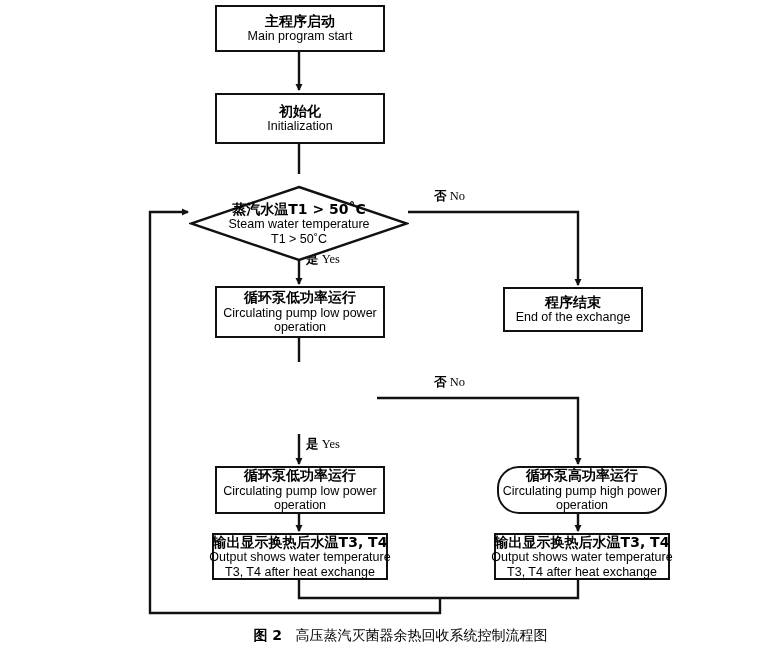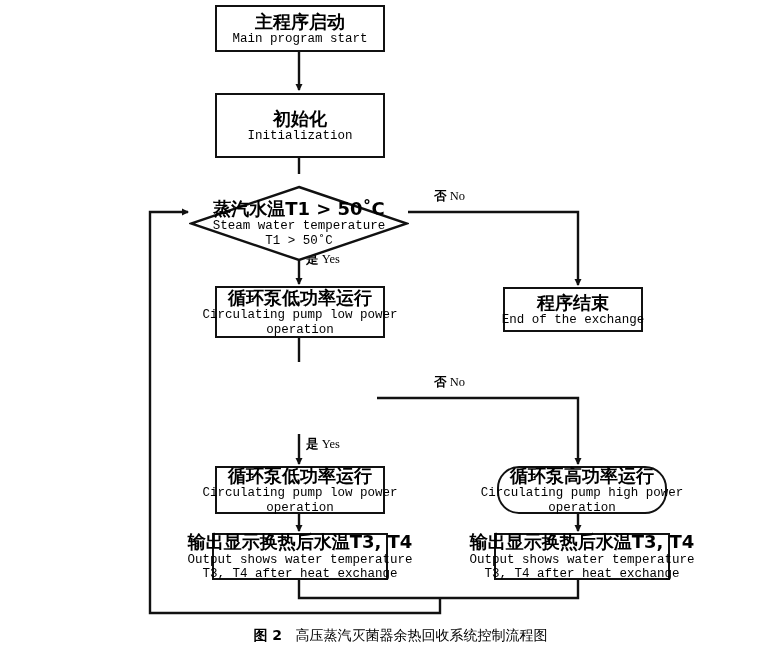--- a/index.html
+++ b/index.html
@@ -37,26 +37,26 @@
     justify-content: center;
     text-align: center;
     background: #ffffff;
   }
   .proc {
     border: 2px solid #111111;
   }
   .line-cn {
     font-family: "DejaVu Sans", "Liberation Sans", sans-serif;
     font-weight: bold;
-    font-size: 18px;
+    font-size: 14px;
     line-height: 1.18;
     white-space: nowrap;
   }
   .line-en {
-    font-family: Liberation Mono, monospace;
+    font-family: Liberation Sans, sans-serif;
     font-size: 12.5px;
     line-height: 1.17;
     white-space: nowrap;
   }
   .diamond {
     position: absolute;
     display: flex;
     flex-direction: column;
     align-items: center;
     justify-content: center;
@@ -133,21 +133,21 @@
 
       <path d="M440,598 L440,613 L150,613 L150,212 L188,212" marker-end="url(#arrow)"></path>
     </g>
   </svg>
 
   <div class="node proc" style="left:215px; top:5px; width:170px; height:47px;">
     <div class="line-cn">主程序启动</div>
     <div class="line-en">Main program start</div>
   </div>
 
-  <div class="node proc" style="left:215px; top:93px; width:170px; height:65px;">
+  <div class="node proc" style="left:215px; top:93px; width:170px; height:51px;">
     <div class="line-cn">初始化</div>
     <div class="line-en">Initialization</div>
   </div>
 
   <div class="diamond" style="left:189px; top:185px; width:220px; height:77px;">
     <svg width="220" height="77" viewBox="0 0 220 77">
       <polygon points="110,2 218,38.5 110,75 2,38.5" fill="#ffffff" stroke="#111111" stroke-width="2.4"></polygon>
     </svg>
     <div class="dtext">
       <div class="line-cn">蒸汽水温T1 &gt; 50˚C</div>

